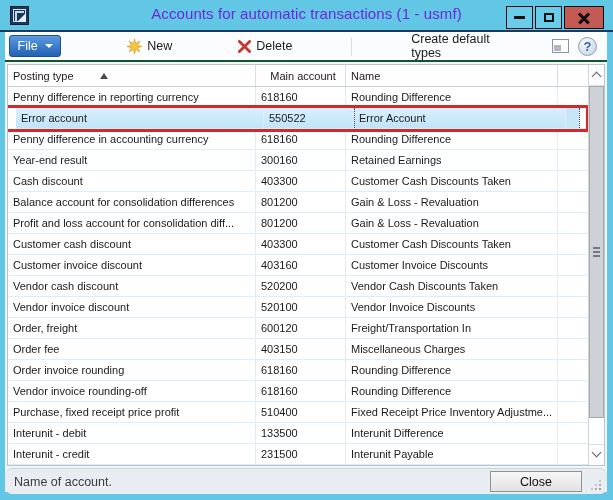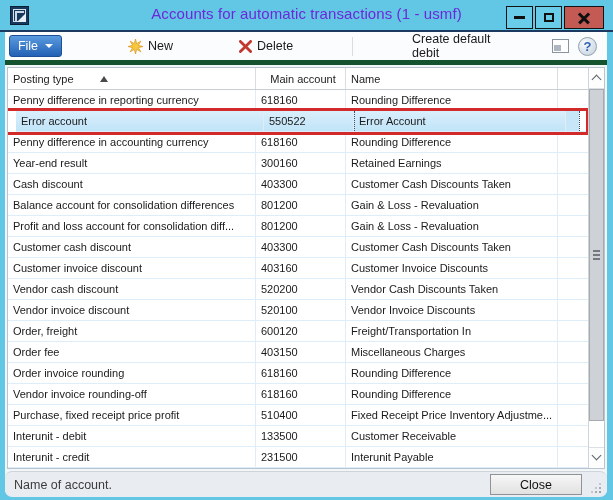--- a/index.html
+++ b/index.html
@@ -48,21 +48,21 @@
   .navy-line { height:2px; background:#1c3a60; }
 
   
   .content {
     position:absolute; top:32px; left:5px; right:6px; bottom:8px;
     background:#f3f6f9; display:flex; flex-direction:column;
   }
 
   
   .toolbar {
-    flex:0 0 28px; background:#fbfcfd; border-bottom:5px solid #14532d;
+    flex:0 0 28px; background:#fbfcfd; border-bottom:2px solid #14532d;
     display:flex; align-items:center; font-size:12.5px;gap:44px;
   }
   .file-btn {
     margin-left:4px; width:60px; height:22px; border-radius:3px;
     background:linear-gradient(var(--file-button-light,#5b9be0), var(--file-button,#2261b4));
     border:1px solid #1d4f96; color:#fff;
     display:flex; align-items:center; justify-content:center; gap:7px; cursor:pointer;
   }
   .file-caret { width:0; height:0; border-left:4px solid transparent; border-right:4px solid transparent; border-top:4px solid #fff; }
   .tb-item { display:flex; align-items:center; gap:5px; margin-left:22px; cursor:pointer; color:#1a1a1a; }
@@ -172,21 +172,21 @@
         </svg>
         <span>New</span>
       </div>
       <div class="tb-item">
         <svg width="13" height="13" viewBox="0 0 14 14">
           <path d="M1.5 1.5 L12.5 12.5 M12.5 1.5 L1.5 12.5" stroke="#c4372e" stroke-width="3" stroke-linecap="round"></path>
         </svg>
         <span>Delete</span>
       </div>
       <div class="tb-sep"></div>
-      <div class="tb-text-btn">Create default debit</div>
+      <div class="tb-text-btn">Create default types</div>
       <div class="tb-right">
         <div class="pane-icon"></div>
         <div class="help-icon">?</div>
       </div>
     </div>
 
     <div class="grid-outer">
       <div class="grid">
         <div class="grid-header">
           <div class="hcell h0">
@@ -294,21 +294,21 @@
             </div>
             <div class="grid-row">
               <div class="cell c0">Purchase, fixed receipt price profit</div>
               <div class="cell c1">510400</div>
               <div class="cell c2">Fixed Receipt Price Inventory Adjustme...</div>
               <div class="cell cspacer"></div>
             </div>
             <div class="grid-row">
               <div class="cell c0">Interunit - debit</div>
               <div class="cell c1">133500</div>
-              <div class="cell c2">Customer Receivable</div>
+              <div class="cell c2">Interunit Difference</div>
               <div class="cell cspacer"></div>
             </div>
             <div class="grid-row">
               <div class="cell c0">Interunit - credit</div>
               <div class="cell c1">231500</div>
               <div class="cell c2">Interunit Payable</div>
               <div class="cell cspacer"></div>
             </div>
             <div class="red-annotation" style="top: 18px;"></div>
           </div>

